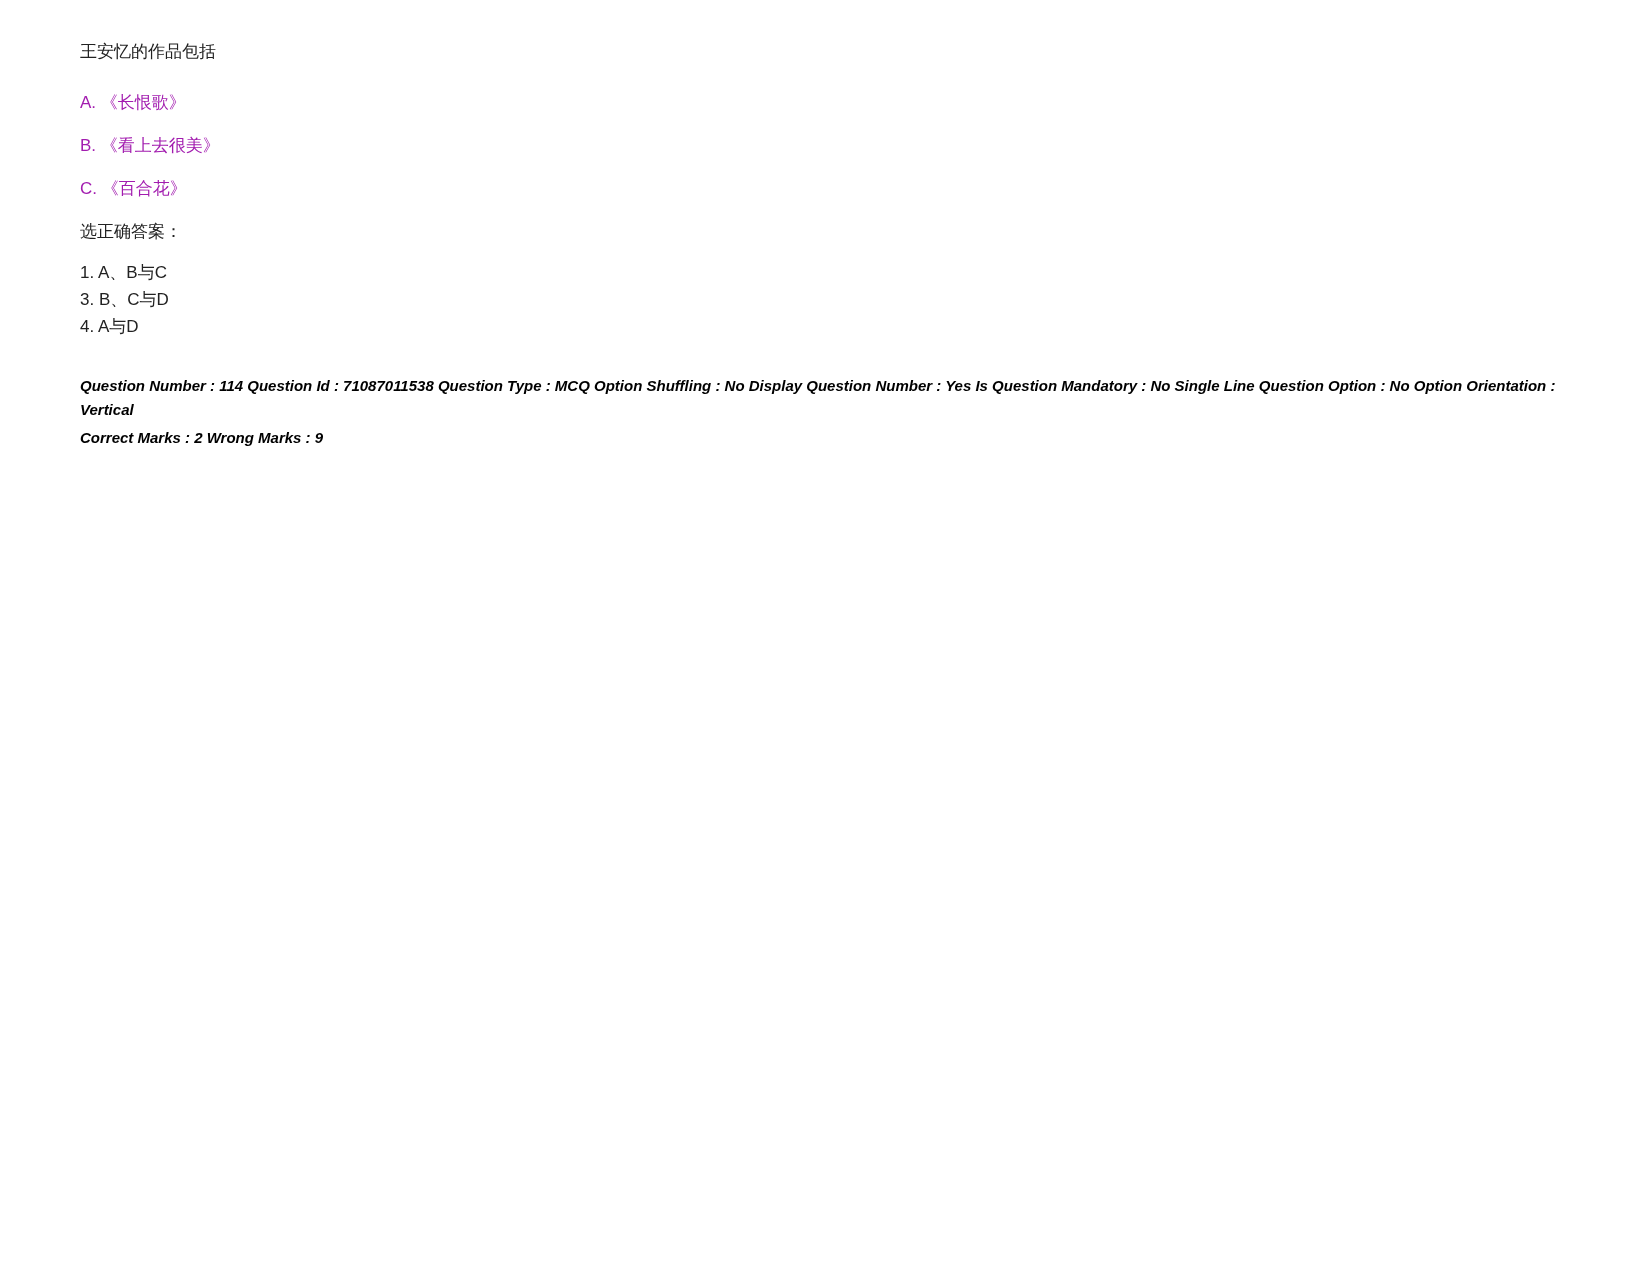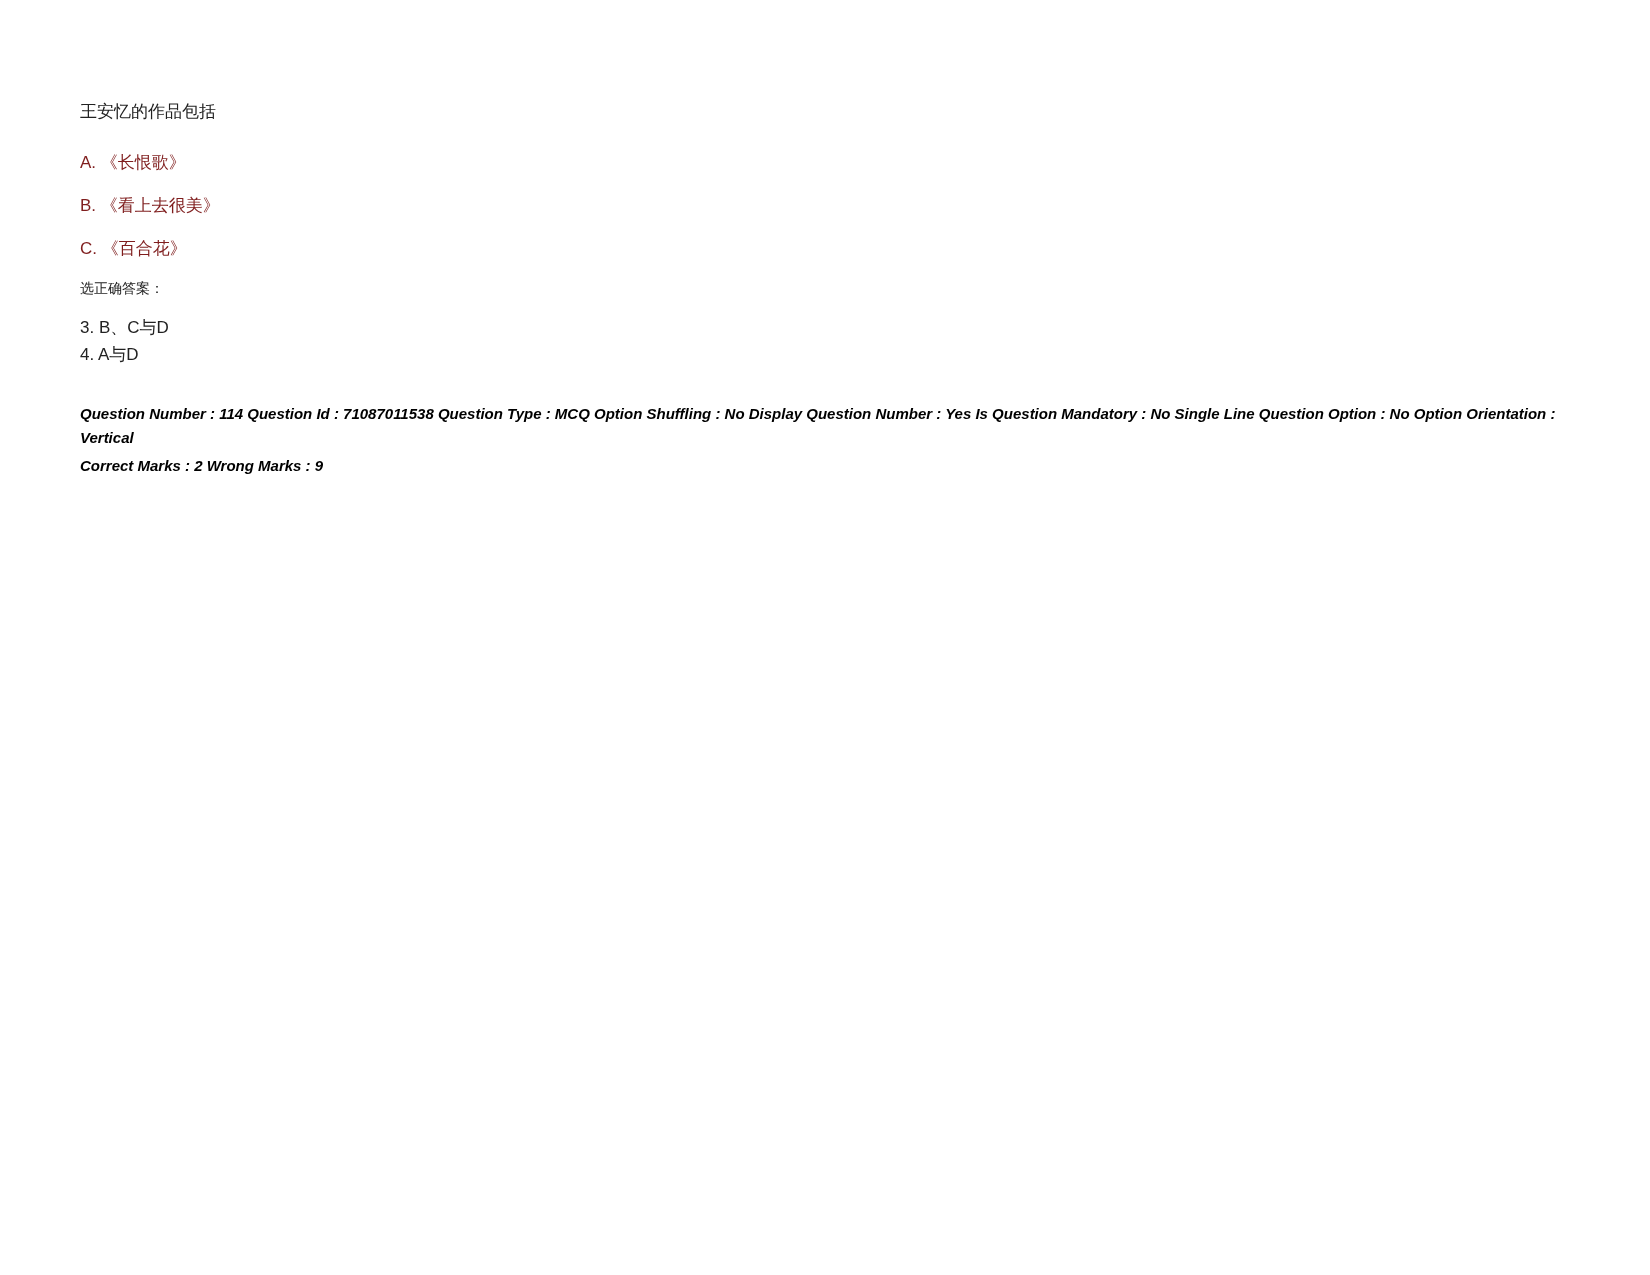--- a/index.html
+++ b/index.html
@@ -9,35 +9,34 @@
     }
     body {
       background: #ffffff;
       font-family: Arial, sans-serif;
       font-size: 16px;
       color: #000000;
       width: 1650px;
       min-height: 1275px;
     }
     .page-container {
-      padding: 60px 80px;
-      margin-top: 40px;
+      padding: 40px 80px;
     }
     .question-text {
       font-size: 17px;
       margin-bottom: 28px;
       color: #222;
     }
     .option-item {
       font-size: 17px;
       margin-bottom: 20px;
-      color: #7f1d1d;
+      color: #a21caf;
     }
     .select-answer-label {
-      font-size: 14px;
+      font-size: 17px;
       margin-bottom: 18px;
       color: #222;
     }
     .answer-choice {
       font-size: 17px;
       margin-bottom: 4px;
       color: #222;
     }
     .options-section {
       margin-top: 8px;
@@ -75,20 +74,23 @@
   <div class="option-item">
     <span>B. </span><span>《看上去很美》</span>
   </div>
   <div class="option-item">
     <span>C. </span><span>《百合花》</span>
   </div>
 
   <div class="select-answer-label">选正确答案：</div>
 
   <div class="answer-choice">
+    <span> 1. </span><span>A、B与C</span>
+  </div>
+  <div class="answer-choice">
     <span> 3. </span><span>B、C与D</span>
   </div>
   <div class="answer-choice">
     <span> 4. </span><span>A与D</span>
   </div>
 
 
   <div class="meta-section">
     <div class="meta-line">Question Number : 114 Question Id : 71087011538 Question Type : MCQ Option Shuffling : No Display Question Number : Yes Is Question Mandatory : No Single Line Question Option : No Option Orientation : Vertical</div>
     <div class="meta-line">Correct Marks : 2 Wrong Marks : 9</div>

